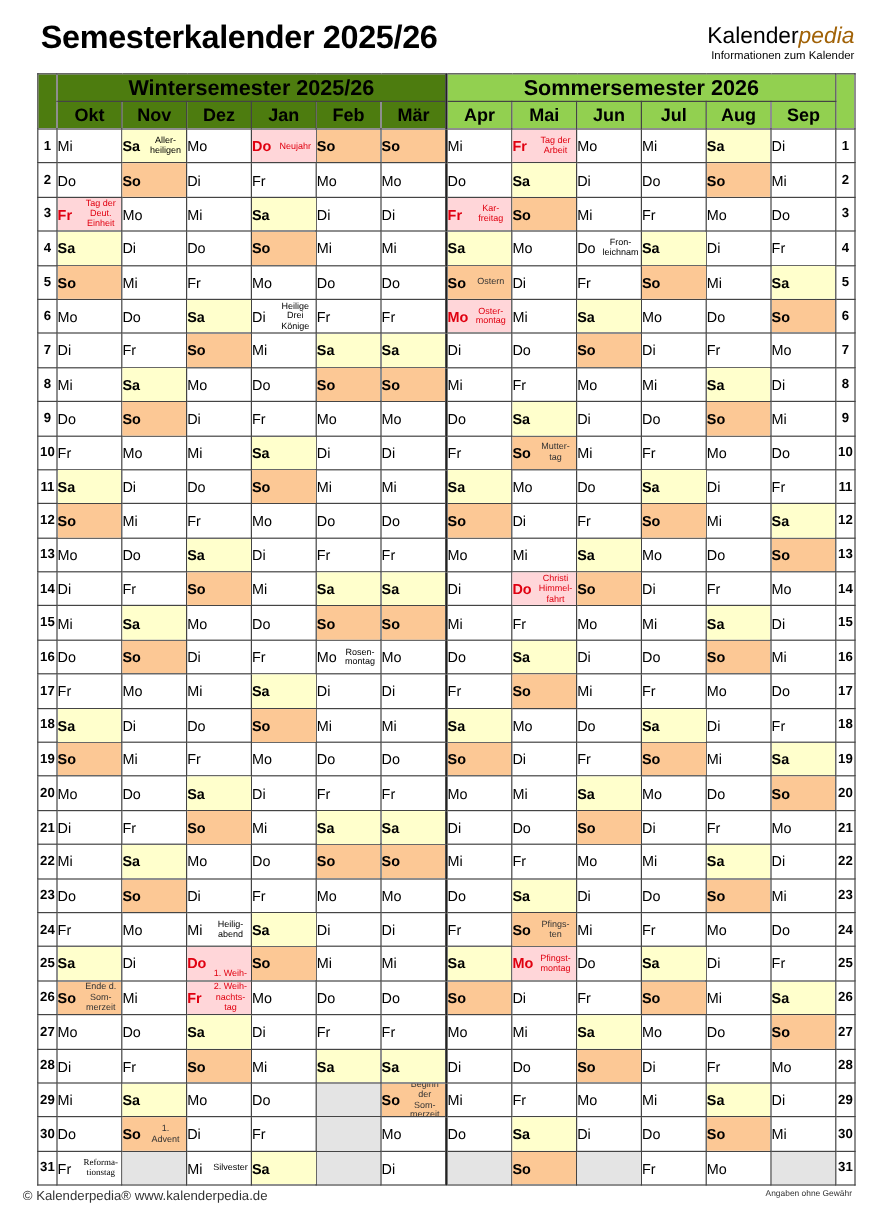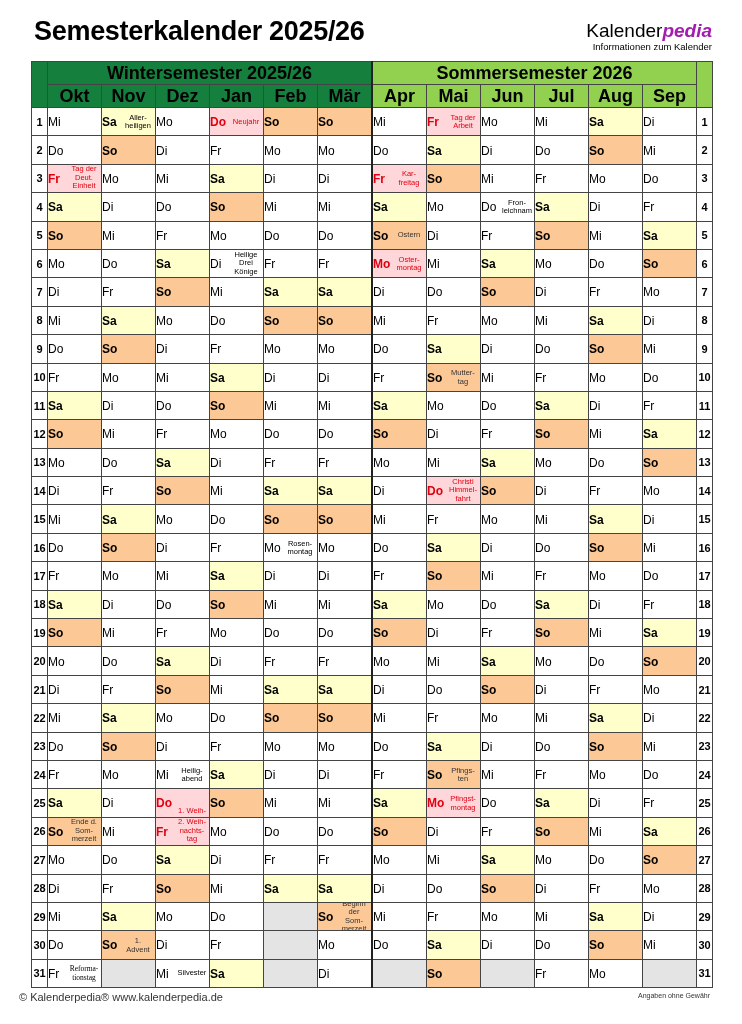--- a/index.html
+++ b/index.html
@@ -1,27 +1,27 @@
 <!DOCTYPE html>
 <html><head>
   <meta charset="utf-8">
   <style>
     html, body { margin: 0; padding: 0; background: #ffffff; }
     body { width: 742px; height: 1024px; position: relative; overflow: hidden; font-family: "Liberation Sans", sans-serif; color: #000; }
     .title { position: absolute; left: 34px; top: 16px; font-size: 27px; font-weight: bold; letter-spacing: -0.3px; }
     .brand { position: absolute; right: 30px; top: 21px; text-align: right; }
     .brand-name { font-size: 19px; line-height: 20px; }
-    .brand-name .pedia { color: #a21caf; font-weight: bold; font-style: italic; }
+    .brand-name .pedia { color: #a16207; font-weight: normal; font-style: italic; }
     .brand-sub { font-size: 9.5px; line-height: 11px; }
     table.cal { position: absolute; left: 31px; top: 61px; border-collapse: collapse; table-layout: fixed; }
     table.cal td, table.cal th { border: 1px solid #444; padding: 0; overflow: hidden; }
-    .sem-w { background: #15803d; }
+    .sem-w { background: #4d7c0f; }
     .sem-s { background: #92d050; }
     th.semtitle { height: 22px; font-size: 18px; font-weight: bold; text-align: center; }
-    th.month { height: 22px; font-size: 18px; font-weight: bold; text-align: center; }
+    th.month { height: 22px; font-size: 15px; font-weight: bold; text-align: center; }
     td.num { width: 15px; font-size: 11px; font-weight: bold; text-align: center; }
     td.day { width: 53px; height: 27.4px; position: relative; font-size: 12px; padding-left: 2px; vertical-align: middle; }
     td.day.sa { background: #ffffcc; font-weight: bold; }
     td.day.so { background: #fcc895; font-weight: bold; }
     td.day.hol { background: #ffd6d9; color: #e00010; font-weight: bold; }
     td.day.empty { background: #e4e4e4; }
     .dn { display: inline-block; vertical-align: middle; }
     .note { position: absolute; right: 2px; top: 50%; transform: translateY(-50%); font-size: 7.5px; line-height: 8.5px; font-weight: normal; text-align: center; }
     td.day.hol .note { color: #e00010; }
     td.day.so .note { color: #333; }

